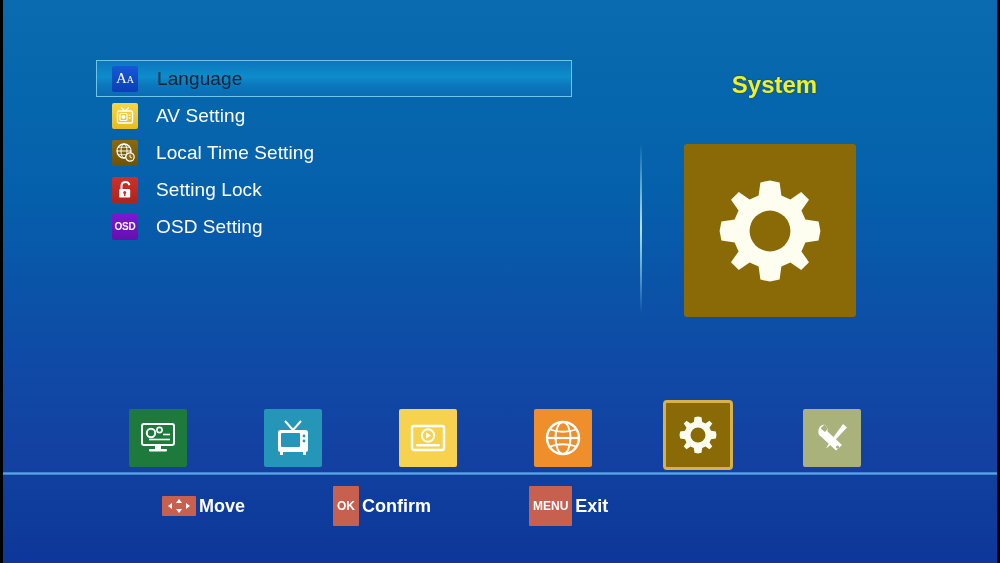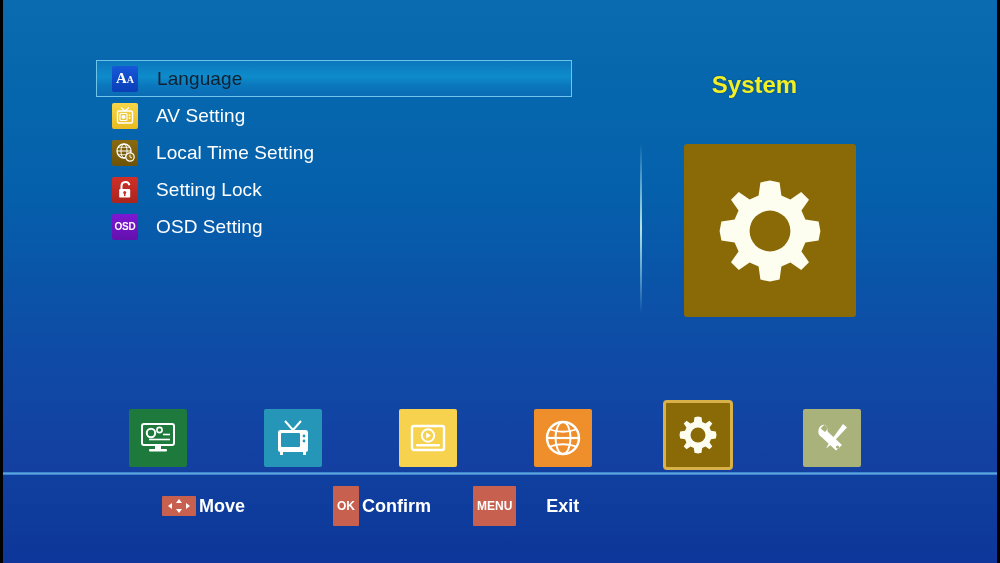--- a/index.html
+++ b/index.html
@@ -79,36 +79,36 @@
   .ic-av        { background: linear-gradient(180deg,#f7d649,#e8bb20); }
   .ic-localtime { background: linear-gradient(180deg,#8a6a10,#6d5208); }
   .ic-timer     { background: linear-gradient(180deg,#17726b,#0e5a55); }
   .ic-parental  { background: linear-gradient(180deg,#cf3028,#ab241d); }
   .ic-osd       { background: linear-gradient(180deg,#7d17d4,#6310ad); }
   .ic-other     { background: linear-gradient(180deg,#1d7a3c,#14602e); }
 
   .aa-text {
     color: #ffffff;
     font-size: 15px;
-    font-weight: bold;
+    font-weight: normal;
     font-family: "Liberation Serif", serif;
     line-height: 1;
   }
   .aa-text small { font-size: 10px; }
   .osd-text {
     color: #ffffff;
     font-size: 10px;
     font-weight: bold;
     letter-spacing: -0.3px;
   }
 
   
   #panel-title {
     position: absolute;
-    left: 624px;
+    left: 644px;
     top: 71px;
     width: 255px;
     text-align: center;
     font-size: 24px;
     font-weight: bold;
     color: #f2f024;
     text-shadow: 0 0 2px rgba(0,0,0,0.35);
   }
   #divider {
     position: absolute;
@@ -365,19 +365,19 @@
         </svg>
       </span>
       <span class="hint-text">Move</span>
     </div>
 
     <div class="hint" style="left:330px;">
       <span class="hint-badge">OK</span>
       <span class="hint-text">Confirm</span>
     </div>
 
-    <div class="hint" style="left:470px;gap:27px;">
+    <div class="hint" style="left:526px;">
       <span class="hint-badge">MENU</span>
       <span class="hint-text">Exit</span>
     </div>
   </div>
 
 </div>
 
 </body></html>

